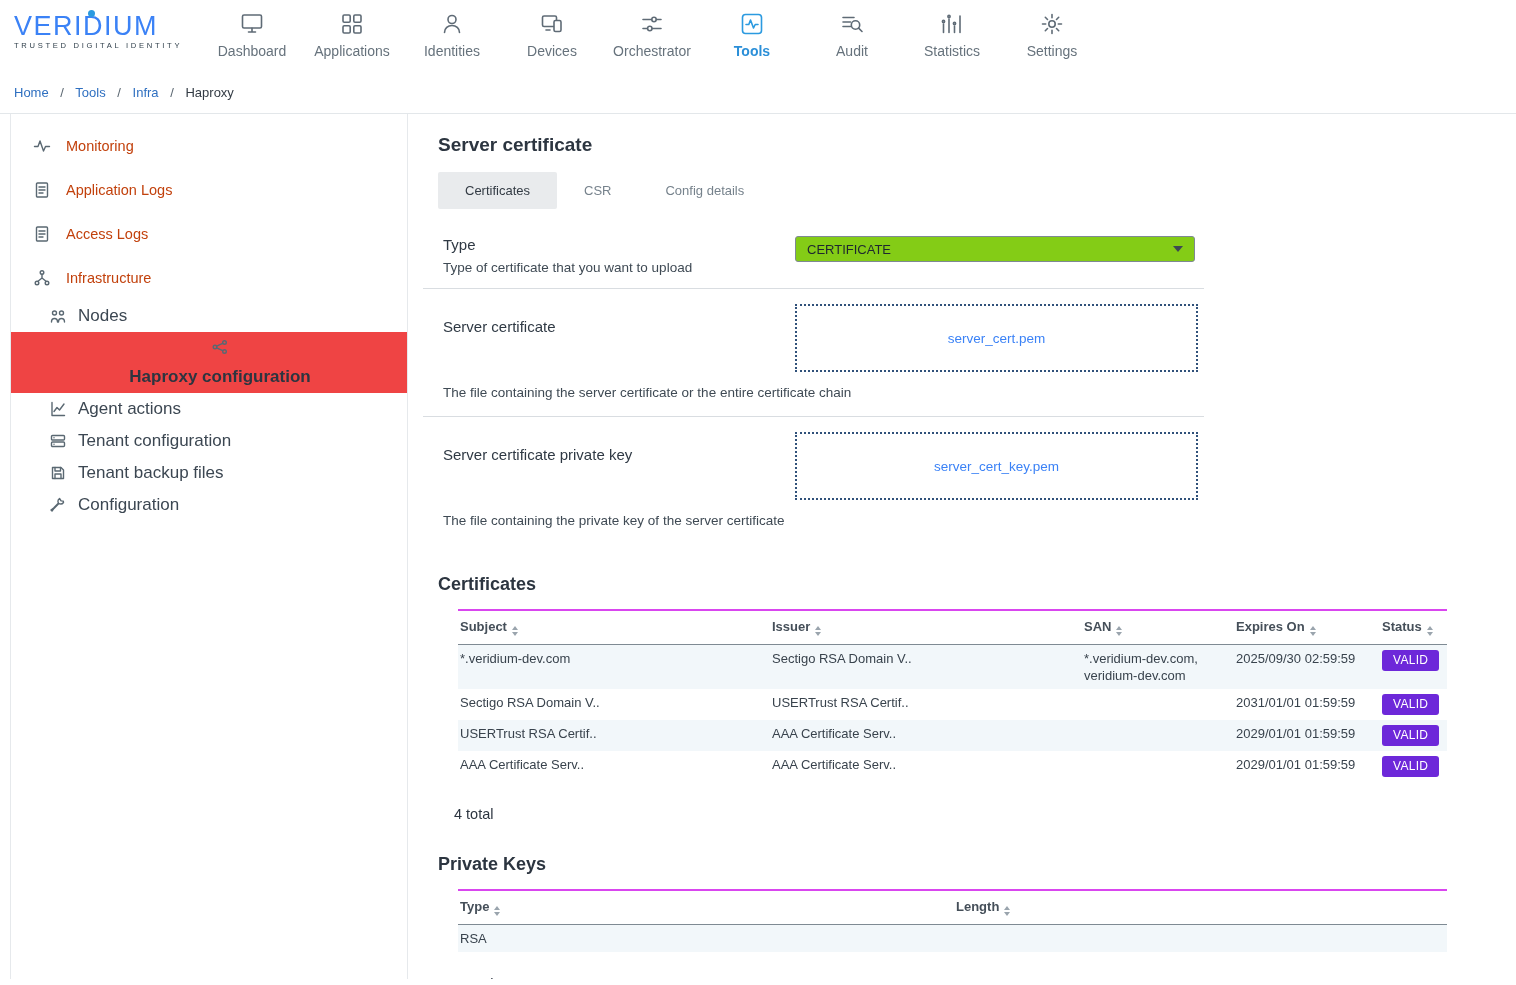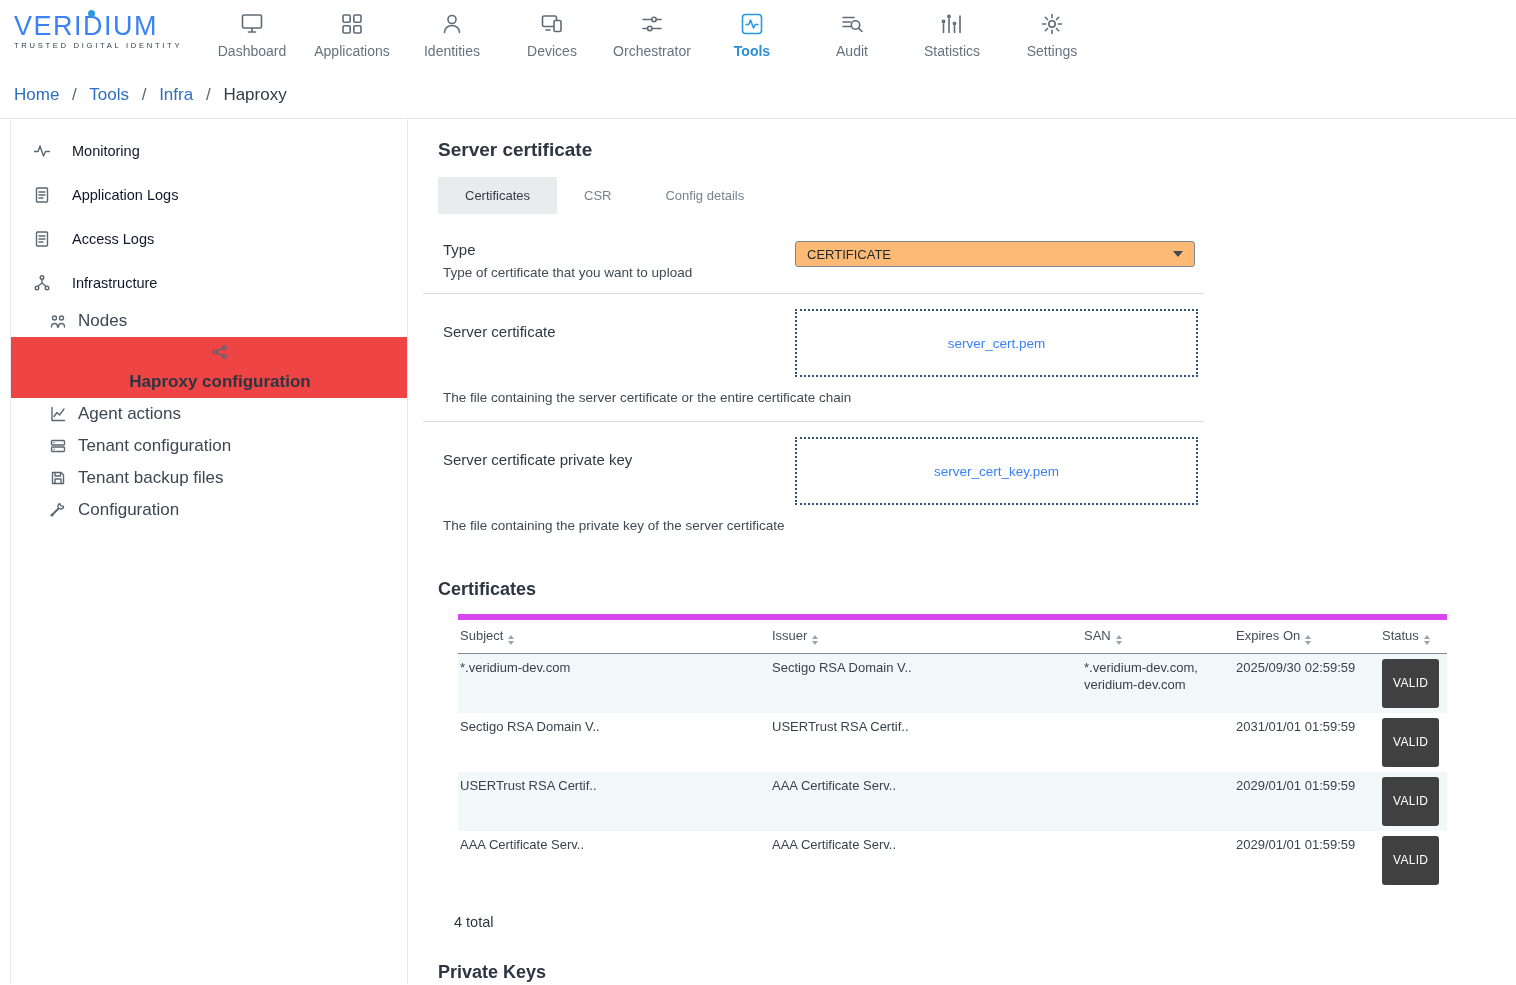--- a/index.html
+++ b/index.html
@@ -18,33 +18,33 @@
   .logo-tag { font-size:7.6px; letter-spacing:2.7px; color:#31404c; margin-top:1px; }
   .nav { display:flex; margin-left:10px; }
   .nav-item { width:100px; text-align:center; padding-top:9px; cursor:pointer; }
   .nav-icon { height:30px; display:flex; align-items:center; justify-content:center; }
   .nav-icon svg { stroke:#5f6b76; fill:none; stroke-width:1.6; stroke-linecap:round; stroke-linejoin:round; }
   .nav-label { font-size:14px; color:#66727c; margin-top:4px; }
   .nav-item.active .nav-label { color:#2b8fd8; font-weight:bold; }
   .nav-item.active .nav-icon svg { stroke:#2b9ae0; }
 
   
-  .breadcrumb { padding:10px 0 13px 14px; font-size:17px; }
+  .breadcrumb { padding:10px 0 13px 14px; font-size:13px; }
   .crumb-link { color:#2e6fc0; cursor:pointer; }
   .crumb-sep { color:#5a6670; margin:0 8px; }
   .crumb-current { color:#333b44; }
 
   
   .layout { display:flex; border-top:1px solid #e3e7ea; height:866px; }
   .sidebar {
     width:398px; margin-left:10px; padding-top:10px;
     border-left:1px solid #e6e9ec; border-right:1px solid #e6e9ec;
     flex-shrink:0;
   }
-  .side-item { display:flex; align-items:center; gap:21px; padding:13px 16px 13px 22px; font-size:14.5px; color:#0f172a; cursor:pointer; }
+  .side-item { display:flex; align-items:center; gap:15px; padding:13px 16px 13px 22px; font-size:14.5px; color:#c2410c; cursor:pointer; }
   .side-sub  { display:flex; align-items:center; gap:11px; padding:6px 16px 6px 38px; font-size:17px; color:#3c4752; cursor:pointer; }
   .side-sub.active { background:#ef4444; font-weight:bold; color:#2c3540;flex-direction:column; }
   .side-icon { width:18px; height:18px; display:flex; align-items:center; justify-content:center; flex-shrink:0; }
   .side-icon svg { stroke:#5a6872; fill:none; stroke-width:1.4; stroke-linecap:round; stroke-linejoin:round; }
 
   
   .main { flex:1; padding:12px 0 0 15px; overflow:hidden; }
   .page-title { font-size:19px; font-weight:bold; color:#2c3540; margin:8px 0 0 15px; }
   .tabs { display:flex; margin:16px 0 12px 15px; }
   .tab { padding:11px 27px; font-size:13px; color:#76828c; cursor:pointer; border-radius:2px; }
@@ -55,53 +55,53 @@
   .label-col { width:352px; }
   .field-label { font-size:15px; color:#2f3944; }
   .field-label.pad { padding-top:14px; }
   .field-help-inline { font-size:13.5px; color:#3f4a54; margin-top:7px; }
   .row-help { font-size:13.5px; color:#3f4a54; padding:0 0 16px 20px; }
   .row-divider { border-top:1px solid #d9dde1; }
 
   .select {
     width:400px; height:26px; border:1px solid #7e8993; border-radius:3px;
     display:flex; align-items:center; justify-content:space-between;
-    padding:0 11px; font-size:13px; color:#1f2730; cursor:pointer; background:#fdba74;
+    padding:0 11px; font-size:13px; color:#1f2730; cursor:pointer; background:#84cc16;
   }
   .caret { width:0; height:0; border-left:5px solid transparent; border-right:5px solid transparent; border-top:6px solid #3e4953; }
 
   .dropzone {
     width:403px; height:68px; border:2px dotted #30517a; background:#fff;
     display:flex; align-items:center; justify-content:center;
     font-size:13.5px; color:#3b82f6; cursor:pointer;
   }
 
   .section-title { font-size:18px; font-weight:bold; color:#2c3540; margin:30px 0 14px 15px; }
   .section-title.pk { margin-top:32px; }
 
   table.data { border-collapse:collapse; margin-left:35px; width:989px; font-size:13px; color:#39434d; table-layout:fixed; }
   table.data th {
-    text-align:left; font-weight:normal; color:#454f59; white-space:nowrap;
-    border-top:6px solid #d946ef; border-bottom:1px solid #7f8a93;
+    text-align:left; font-weight:bold; color:#454f59; white-space:nowrap;
+    border-top:2px solid #d946ef; border-bottom:1px solid #7f8a93;
     padding:8px 8px 8px 2px; cursor:pointer;
   }
   table.data td { padding:5px 8px 5px 2px; vertical-align:top; line-height:17px; }
   table.data tbody tr:nth-child(odd) { background:#f2f7fa; }
   .col-subject { width:312px; } .col-issuer { width:312px; } .col-san { width:152px; }
   .col-expires { width:146px; } .col-status { width:67px; }
   .col-type { width:496px; } .col-length { width:493px; }
 
   .sort { display:inline-flex; flex-direction:column; gap:2px; margin-left:5px; vertical-align:1px; }
   .sort i { display:block; width:0; height:0; border-left:3.5px solid transparent; border-right:3.5px solid transparent; }
   .sort .up { border-bottom:4px solid #9aa4ad; }
   .sort .down { border-top:4px solid #9aa4ad; }
 
   .badge-valid {
-    display:inline-block; background:#404040; color:#fff; font-size:12px;
-    padding:16px 11px; border-radius:3px; letter-spacing:.3px;
+    display:inline-block; background:#6d28d9; color:#fff; font-size:12px;
+    padding:2px 11px; border-radius:3px; letter-spacing:.3px;
   }
   .total { font-size:14.5px; color:#2c3540; margin:24px 0 0 31px; }
 </style>
 </head>
 <body>
 
 <div class="header">
   <div class="logo">
     <div class="logo-word">VERIDIUM</div>
     <span class="logo-dot"></span>

